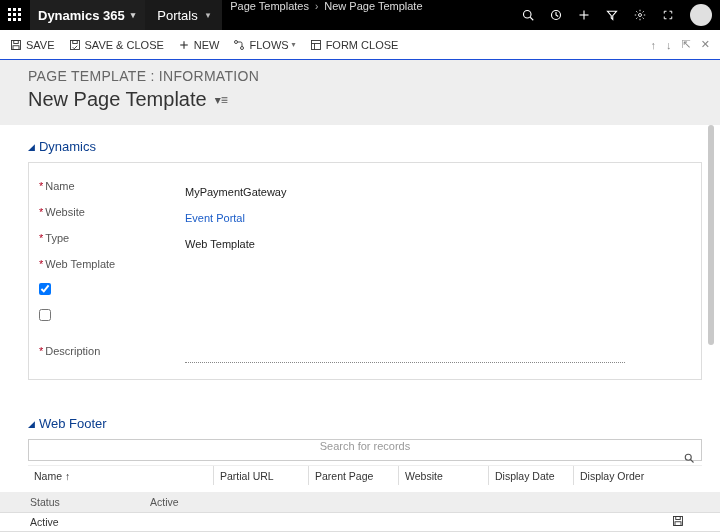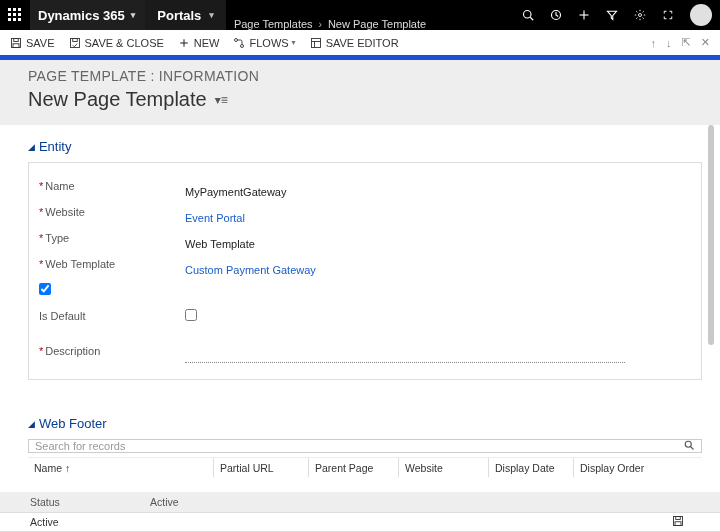--- a/index.html
+++ b/index.html
@@ -1,30 +1,30 @@
 <!DOCTYPE html>
 <html><head>
 <meta charset="utf-8">
 <style>
   * { box-sizing: border-box; margin: 0; padding: 0; font-family: "Segoe UI", Arial, sans-serif; }
   html, body { width: 720px; height: 532px; overflow: hidden; background: #fff; }
-  .topbar { background: #000; color: #fff; height: 30px; display: flex; align-items: flex-end; font-size: 12px; }
+  .topbar { background: #000; color: #fff; height: 30px; display: flex; align-items: flex-start; font-size: 12px; }
   .waffle { width: 30px; height: 30px; display: flex; align-items: center; justify-content: center; background: #000; }
   .waffle svg { fill: #fff; }
   .brand { background: #1F1F1F; height: 30px; display: flex; align-items: center; padding: 0 10px 0 8px; font-size: 13px; font-weight: 600;}
   .brand .chev { margin-left: 6px; font-size: 9px; opacity: .8; }
-  .area { background: #1a1a1a; height: 30px; display: flex; align-items: center; padding: 0 12px; font-size: 13px; font-weight: bold; }
+  .area { background: #1a1a1a; height: 30px; display: flex; align-items: center; padding: 0 12px; font-size: 13px; }
   .area .chev { margin-left: 8px; font-size: 9px; opacity: .7; }
   .crumb { display: flex; align-items: center; padding: 0 8px; font-size: 11px; opacity: .85; }
   .crumb .sep { margin: 0 6px; font-size: 10px; opacity: .8; }
   .top-icons { margin-left: auto; display: flex; align-items: center; }
   .top-icons .ti { width: 28px; height: 30px; display:flex; align-items:center; justify-content:center; cursor:pointer; }
   .top-icons .ti svg { stroke: #fff; fill: none; }
   .avatar { width: 22px; height: 22px; border-radius: 50%; background: #e0e0e0; margin: 0 8px; }
-  .cmdbar { height: 30px; border-bottom: 5px solid #1d4ed8; display: flex; align-items: center; padding: 0 10px; font-size: 11px; color: #333; background:#fff; }
+  .cmdbar { height: 30px; border-bottom: 1px solid #1d4ed8; display: flex; align-items: center; padding: 0 10px; font-size: 11px; color: #333; background:#fff; }
   .cmd { display:flex; align-items:center; margin-right: 14px; cursor:pointer; }
   .cmd .ic { margin-right: 4px; display:inline-flex; }
   .cmd .chev { margin-left:3px; font-size:8px; opacity:.7;}
   .cmdright { margin-left:auto; display:flex; align-items:center; gap:10px; color:#888; }
   .cmdright .rb { cursor:pointer; }
   .subhead { background:#eee; padding: 8px 28px 14px 28px; }
   .subhead .label { font-size: 14px; color:#666; letter-spacing:.3px; }
   .subhead .title { font-size: 20px; font-weight: 300; color:#333; margin-top:4px; display:flex; align-items:center;}
   .subhead .menuico { margin-left:8px; font-size:12px; color:#555; }
   .content { padding: 8px 18px 0 28px; height: calc(532px - 30px - 30px - 54px); overflow:hidden; position:relative;}
@@ -36,21 +36,21 @@
   .formrow { display:flex; align-items:center; min-height: 26px; font-size:11px; }
   .formrow .lbl { width: 146px; color:#555; display:flex; align-items:center;}
   .formrow .req { color:#b00020; margin-right:2px; font-size:11px; line-height:1;}
   .formrow .val { color:#222;margin-top:12px; }
   .formrow .link { color:#1a5cc8; }
   .formrow .lock { color:#888; margin-right:6px; font-size:11px;}
   .formrow .cb { width:12px; height:12px; }
   .dotted { border-bottom: 1px dotted #888; display:inline-block; min-width:170px; height:14px;}
   .dotted-long { border-bottom: 1px dotted #888; display:inline-block; min-width:440px; height:14px;}
   .sec2 { margin-top: 36px; }
-  .search { margin: 8px 0 4px 0; border:1px solid #ccc; height:14px; display:flex; align-items:center; padding:0 6px; font-size:11px; color:#999; background:#fff;}
+  .search { margin: 8px 0 4px 0; border:1px solid #ccc; height:22px; display:flex; align-items:center; padding:0 6px; font-size:11px; color:#999; background:#fff;flex-direction:column;}
   .search .mag { margin-left:auto; color:#555; }
   .gridhead { display:flex; font-size:10.5px; color:#333; border-top:1px solid #eee; align-items:center; height:20px;}
   .gridhead .col { border-left:1px solid #ddd; padding:0 6px; height:100%; display:flex; align-items:center;}
   .gridhead .col:first-child{border-left:none;}
   .statusbar { position:absolute; left:0; right:0; bottom:0; display:flex; flex-direction:column;}
   .statusrow { height:20px; background:#eee; display:flex; align-items:center; font-size:10.5px; color:#555; padding:0 30px;}
   .statusrow2 { height:20px; background:#fff; border-top:1px solid #ddd; border-bottom:1px solid #ddd; display:flex; align-items:center; font-size:10.5px; color:#333; padding:0 30px;}
   .saveico { margin-left:auto; margin-right:6px; }
   svg.ico { width:12px; height:12px; }
 </style>
@@ -165,21 +165,21 @@
     <span class="chev">▾</span>
   </div>
   <div class="cmd">
     <span class="ic">
         <svg class="ico" viewBox="0 0 16 16" fill="none" stroke="#333" stroke-width="1.2">
           <rect x="2" y="2" width="12" height="12"></rect>
           <line x1="2" y1="6" x2="14" y2="6"></line>
           <line x1="6" y1="6" x2="6" y2="14"></line>
         </svg>
       </span>
-    <span>SAVE EDITOR</span>
+    <span>FORM CLOSE</span>
   </div>
   <div class="cmdright">
     <span class="rb">↑</span>
     <span class="rb">↓</span>
     <span class="rb">⇱</span>
     <span class="rb">✕</span>
   </div>
 </div>
 
 <div class="subhead">
@@ -190,21 +190,21 @@
   </div>
 </div>
 
 <div class="content">
   <div class="scroll">
       <div class="thumb"></div>
     </div>
 
   <div class="section-title">
     <span class="tri">◢</span>
-    <span>Entity</span>
+    <span>Dynamics</span>
   </div>
   <div class="section-box">
     <div class="formrow">
       <div class="lbl">
           <span class="req">*</span>
           <span>Name</span>
         </div>
       <div class="val">MyPaymentGateway</div>
     </div>
     <div class="formrow">
@@ -219,29 +219,25 @@
           <span class="req">*</span>
           <span>Type</span>
         </div>
       <div class="val">Web Template</div>
     </div>
     <div class="formrow">
       <div class="lbl">
           <span class="req">*</span>
           <span>Web Template</span>
         </div>
-      <div class="val link">Custom Payment Gateway</div>
     </div>
     <div class="formrow">
       <div><input type="checkbox" class="cb" checked="" style=""></div>
     </div>
     <div class="formrow">
-      <div class="lbl">
-          <span>Is Default</span>
-        </div>
       <div><input type="checkbox" class="cb" style=""></div>
     </div>
     <div class="formrow" style="margin-top:8px;">
       <div class="lbl">
           <span class="req">*</span>
           <span>Description</span>
         </div>
       <div class="val"><span class="dotted-long"></span></div>
     </div>
   </div>

